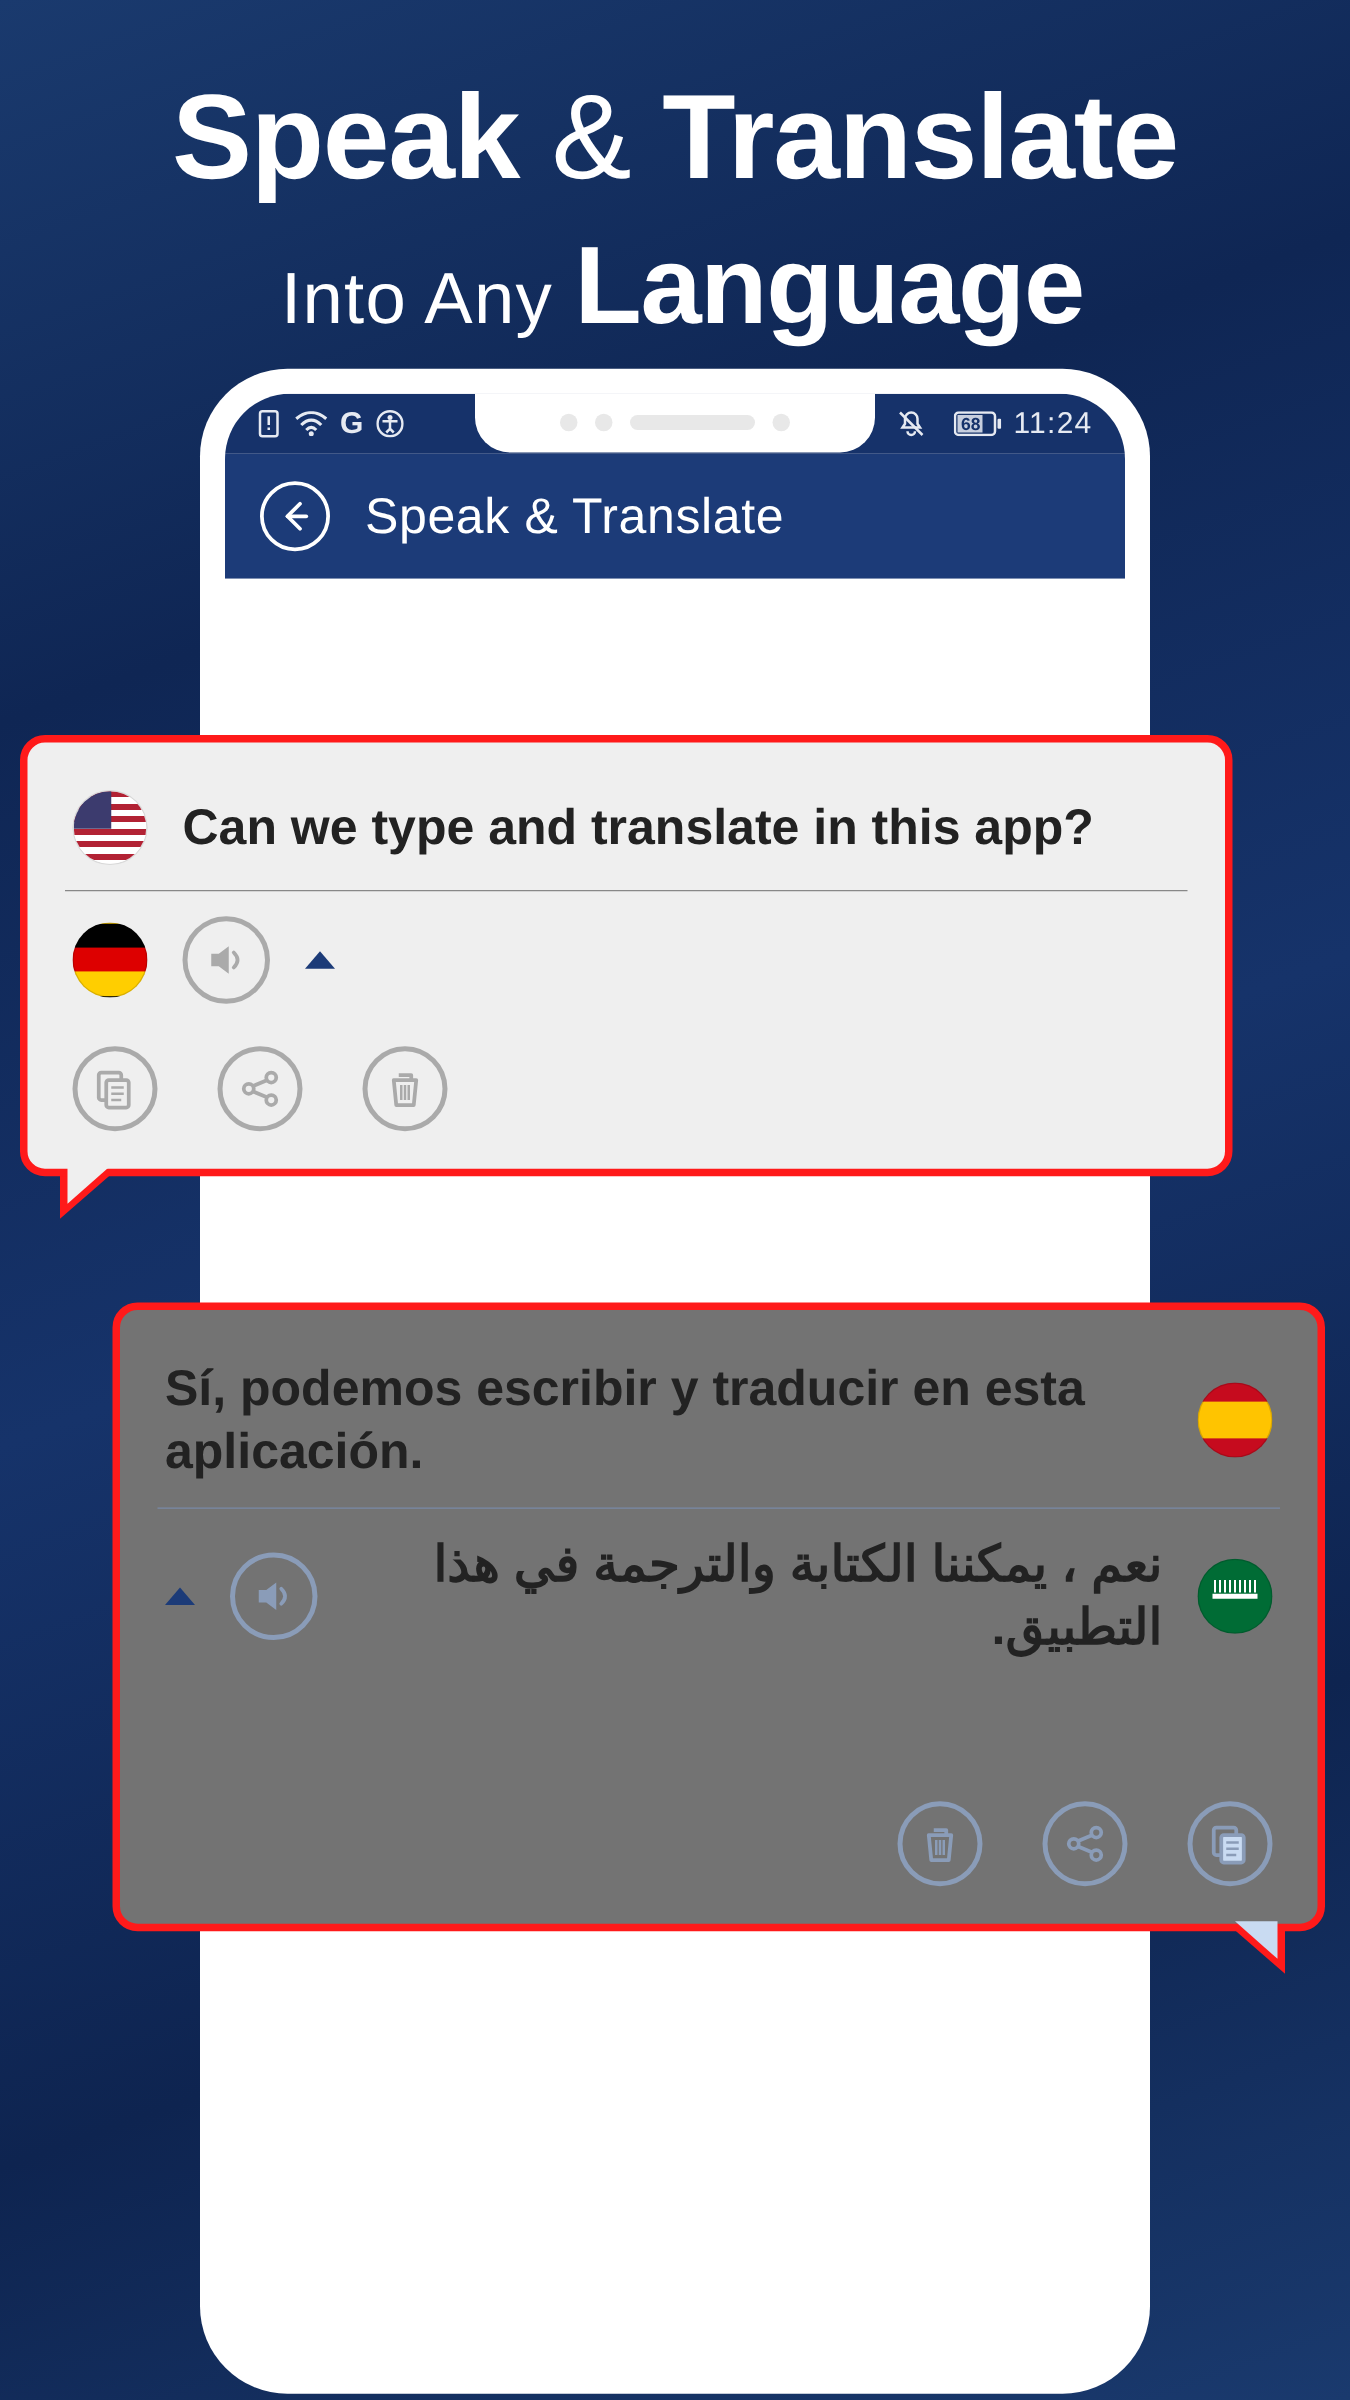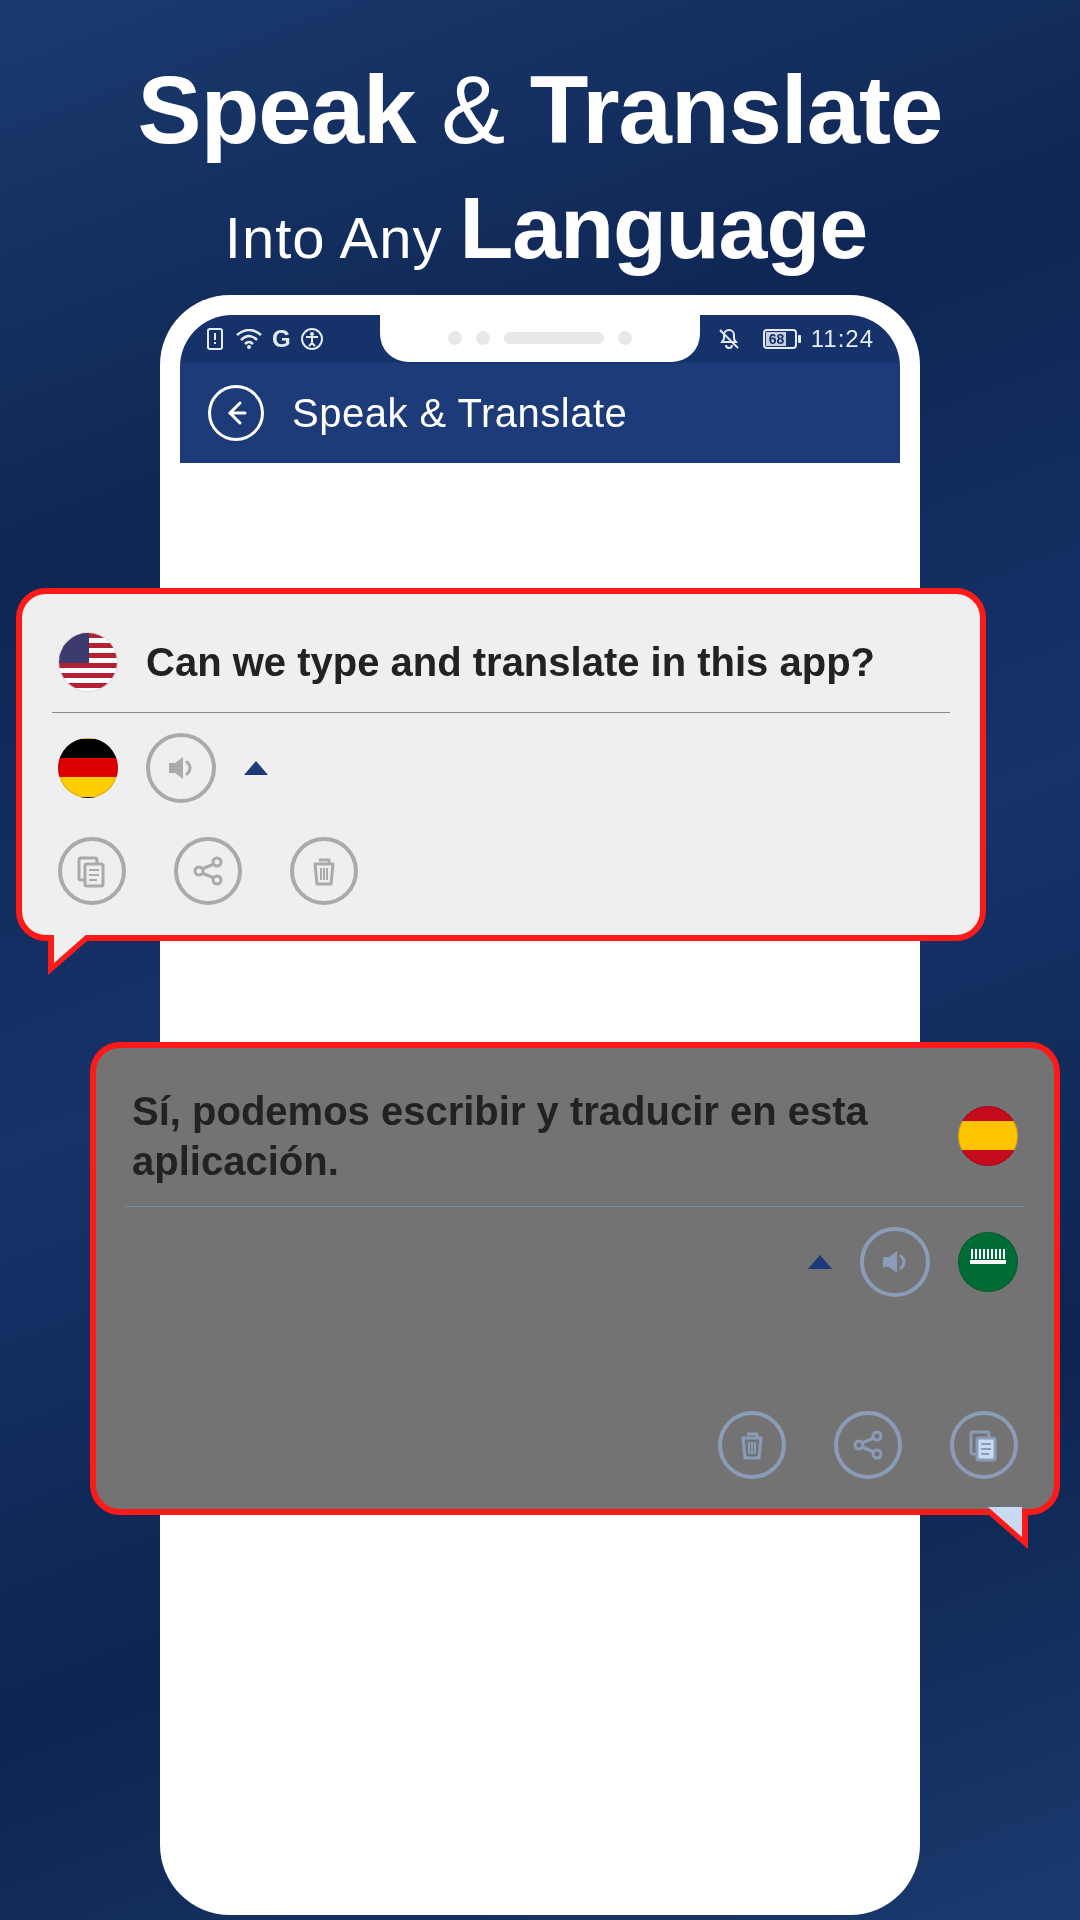--- a/index.html
+++ b/index.html
@@ -74,21 +74,21 @@
     display:flex; align-items:center; justify-content:center;
   }
   .appbar-title { font-size: 40px; font-weight: 400; letter-spacing: 0.5px; }
 
   .content { background:#fff; height: calc(100% - 148px); position:relative; }
 
   
   .card {
     position: absolute;
     border: 6px solid #ff1a1a;
-    border-radius: 30px;
+    border-radius: 20px;
     padding: 24px 30px;
   }
   .card-gray { background: #efefef; }
   .card-blue { background: #737373; }
   .card1 { top: 588px; left: 16px; width: 970px; }
   .card2 { top: 1042px; left: 90px; width: 970px; }
 
   .row { display:flex; align-items:center; gap:28px; padding: 14px 6px; }
   .row.reverse { flex-direction: row-reverse; }
   .row .text { flex:1; font-size: 40px; font-weight: 700; color:#222; line-height:1.25; }
@@ -290,20 +290,21 @@
 </div>
 
 <div class="card card-blue card2">
   <div class="row reverse">
     <div class="flag flag-es"></div>
     <div class="text spanish">Sí, podemos escribir y traducir en esta aplicación.</div>
   </div>
   <div class="divider blue"></div>
   <div class="row reverse">
     <div class="flag flag-sa"></div>
+    <div class="text">نعم ، يمكننا الكتابة والترجمة في هذا التطبيق.</div>
     <div class="speaker-btn blue">
       <svg width="36" height="36" viewBox="0 0 36 36">
           <path d="M6 13v10h6l8 6V7l-8 6H6z" fill="#8a9cb8"></path>
           <path d="M24 12q6 6 0 12" fill="none" stroke="#8a9cb8" stroke-width="3" stroke-linecap="round"></path>
         </svg>
     </div>
     <div class="caret up blue"></div>
   </div>
   <div style="height:80px;"></div>
   <div class="action-row right">

